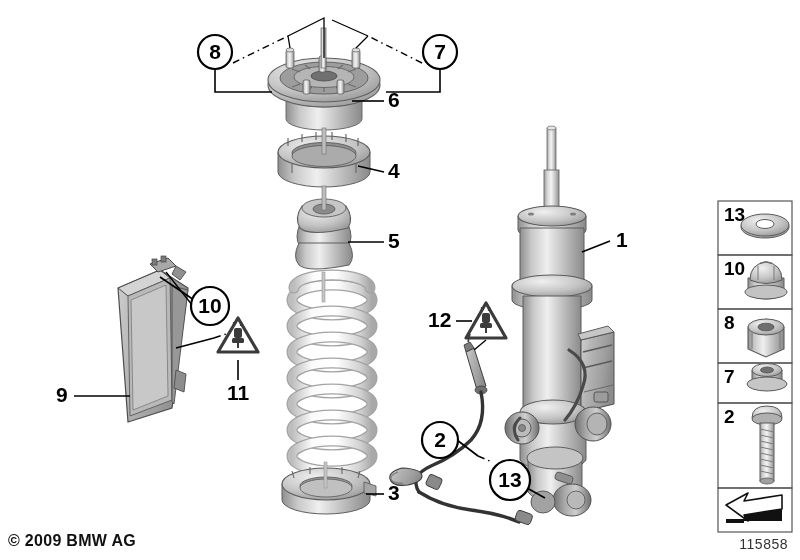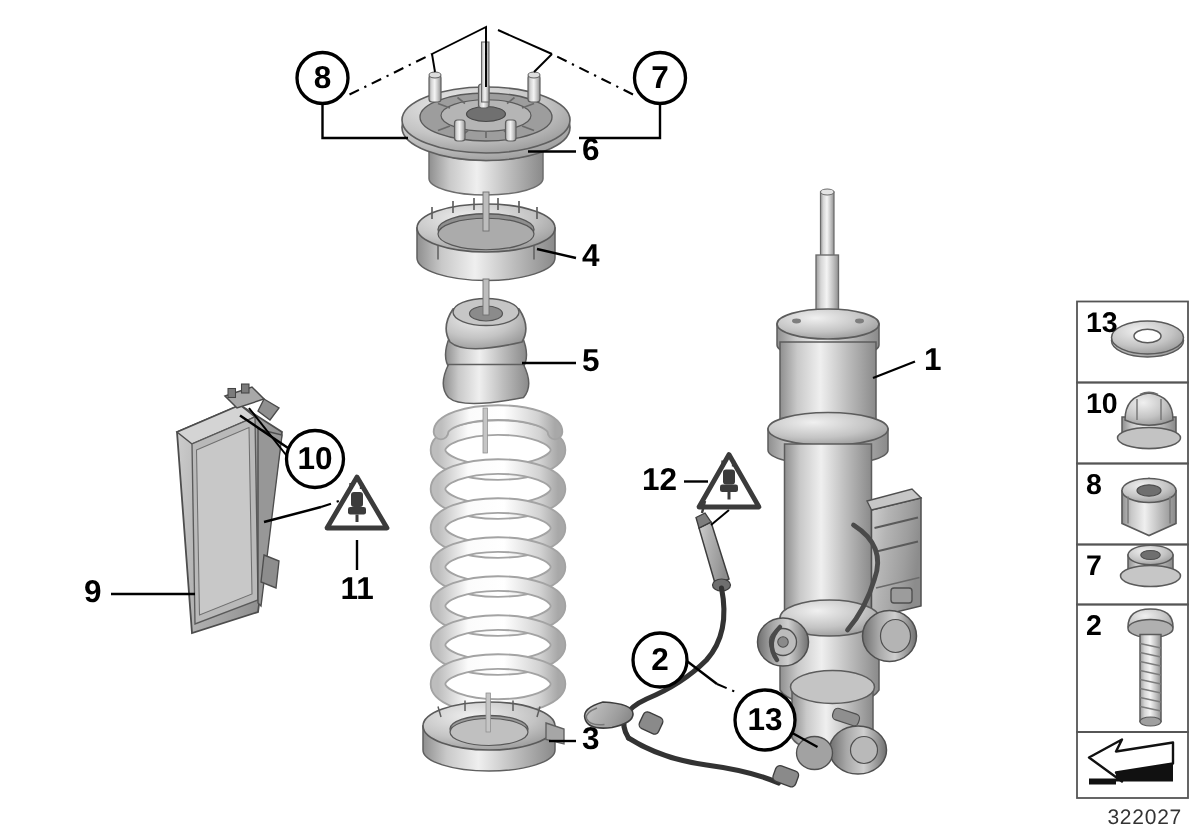--- a/index.html
+++ b/index.html
@@ -457,14 +457,15 @@
       <text class="callout-num" x="510" y="481">13</text>
     </g>
 
     <text class="box-num" x="724" y="216">13</text>
     <text class="box-num" x="724" y="270">10</text>
     <text class="box-num" x="724" y="324">8</text>
     <text class="box-num" x="724" y="378">7</text>
     <text class="box-num" x="724" y="418">2</text>
   </svg>
 
-  <div class="diagram-id">322027</div>
+  <div class="copyright">© 2009 BMW AG</div>
+  <div class="diagram-id">115858</div>
 </div>
 
 </body></html>

